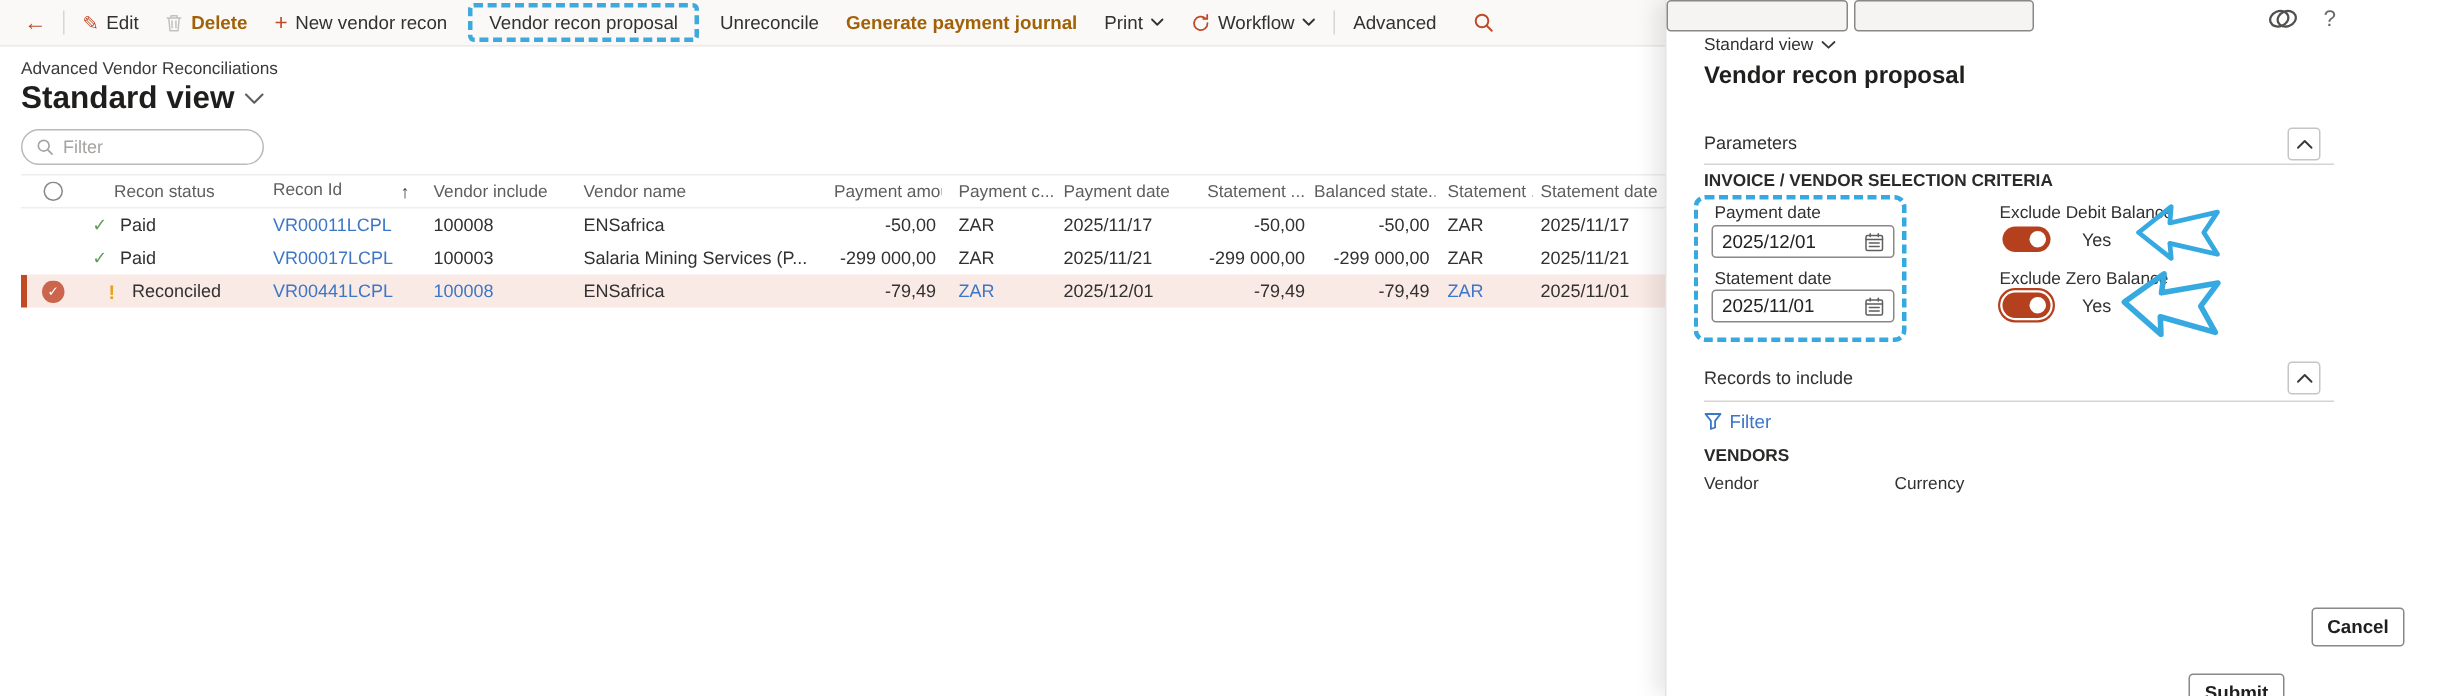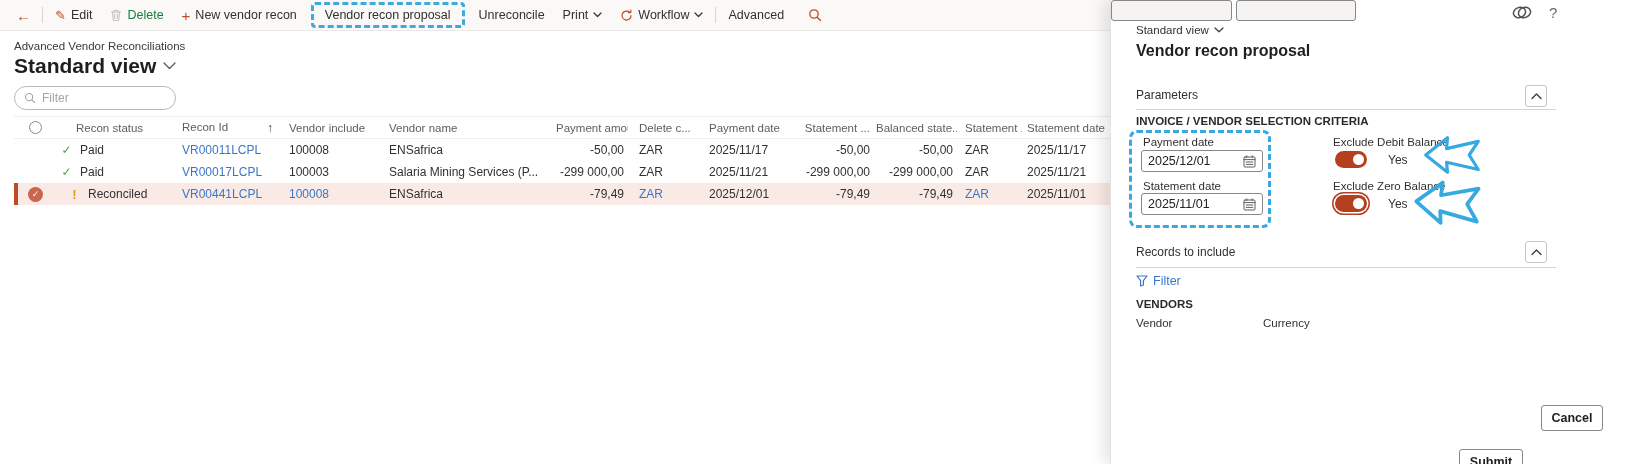--- a/index.html
+++ b/index.html
@@ -5,21 +5,21 @@
   * { box-sizing: border-box; margin: 0; padding: 0; }
   html,body { width:1630px; height:464px; overflow:hidden; background:#fff;
     font-family:"Liberation Sans", sans-serif; color:#323130; }
 
   
   .main { position:absolute; left:0; top:0; width:1110px; height:464px; background:#fff; }
 
   .toolbar { height:31px; display:flex; align-items:center; background:#faf9f8;
     border-bottom:1px solid #eceae8; padding-left:8px; font-size:12.5px; color:#323130; white-space:nowrap; }
   .tb-item { display:flex; align-items:center; gap:5px; padding:0 9px; height:100%; cursor:pointer; }
-  .tb-item.disabled { color:#15803d; cursor:default; }
+  .tb-item.disabled { color:#a16207; cursor:default;font-weight:bold; }
   .tb-sep { width:1px; height:16px; background:#d8d6d4; margin:0 3px; }
   .accent { color:#bf4a26; }
   .tb-back { font-size:15px; padding:0 8px; }
   .glyph { font-size:13px; line-height:1; }
   .plus { font-size:15px; font-weight:400; }
   .sketch-box-tb { border:3px dashed #3fa9dc; border-radius:4px; padding:3px 9px; margin:0 5px; }
   .chev { width:9px; height:6px; }
   .chev polyline, .icon-stroke path, .icon-stroke circle, .icon-stroke line, .icon-stroke rect, .icon-stroke polyline
     { fill:none; stroke-linecap:round; stroke-linejoin:round; }
 
@@ -125,20 +125,23 @@
       <span>New vendor recon</span>
     </span>
     <span class="sketch-box-tb">
       <span class="tb-item" style="padding:0 2px;">
         <span>Vendor recon proposal</span>
       </span>
     </span>
     <span class="tb-item">
       <span>Unreconcile</span>
     </span>
+    <span class="tb-item disabled">
+      <span>Generate payment journal</span>
+    </span>
     <span class="tb-item">
       <span>Print</span>
       <svg class="chev" viewBox="0 0 9 6">
           <polyline points="1,1 4.5,4.5 8,1" stroke="#323130" stroke-width="1.2"></polyline>
         </svg>
     </span>
     <span class="tb-item">
       <svg class="icon-stroke" width="13" height="13" viewBox="0 0 13 13">
         <path d="M11 6.5a4.5 4.5 0 1 1-1.4-3.2 M10.8 1v2.6H8.2" stroke="#bf4a26" stroke-width="1.2"></path>
       </svg>
@@ -182,21 +185,21 @@
             <div class="head-circle"></div>
           </div>
         <div class="cell" style="padding-left:24px;">Recon status</div>
         <div class="cell">
           <span>Recon Id</span>
           <span class="sort-arrow">↑</span>
         </div>
         <div class="cell">Vendor include</div>
         <div class="cell">Vendor name</div>
         <div class="cell c-num">Payment amount</div>
-        <div class="cell c-cur">Delete c...</div>
+        <div class="cell c-cur">Payment c...</div>
         <div class="cell c-date">Payment date</div>
         <div class="cell c-num">Statement ...</div>
         <div class="cell c-num">Balanced state...</div>
         <div class="cell c-cur" style="padding-left:8px;">Statement ...</div>
         <div class="cell c-date">Statement date</div>
       </div>
 
       <div class="grid-row">
         <div class="cell"></div>
         <div class="status-cell">

